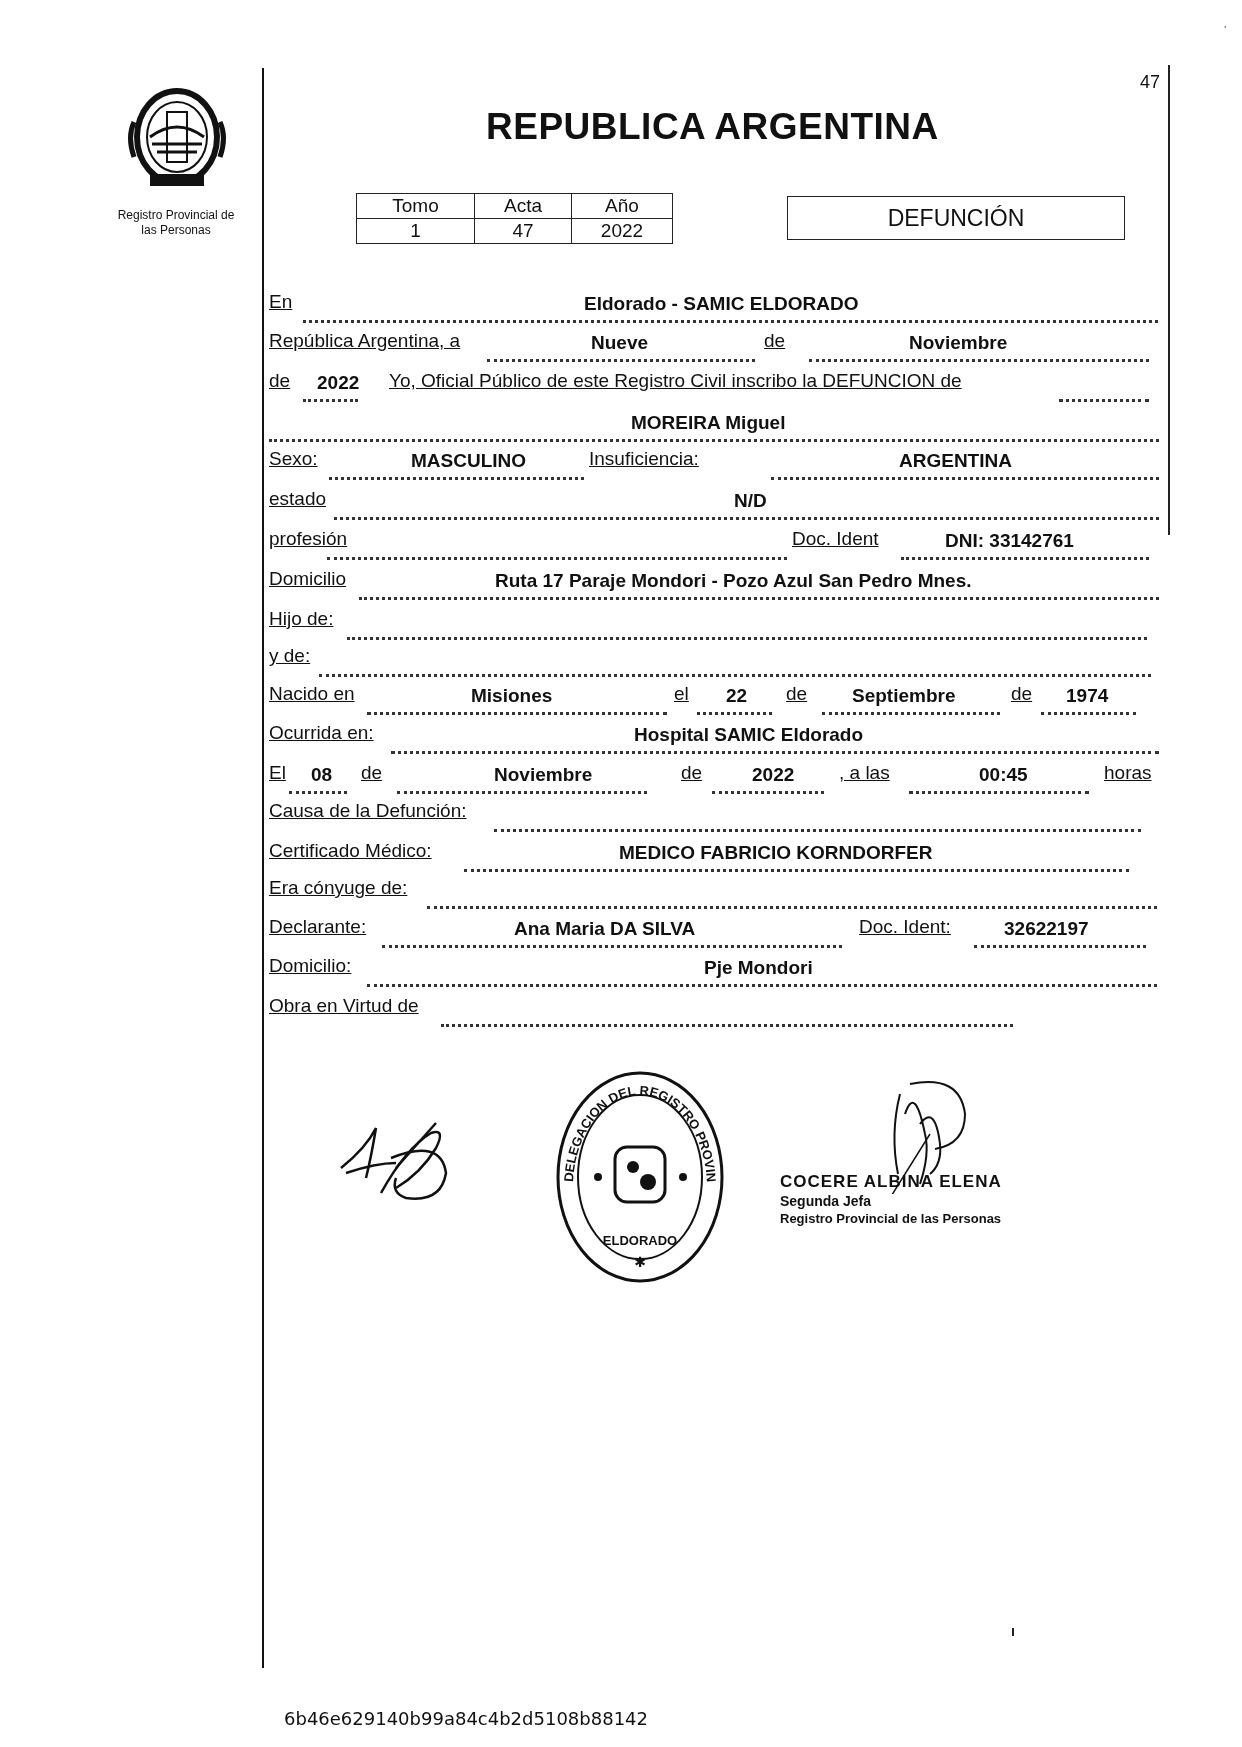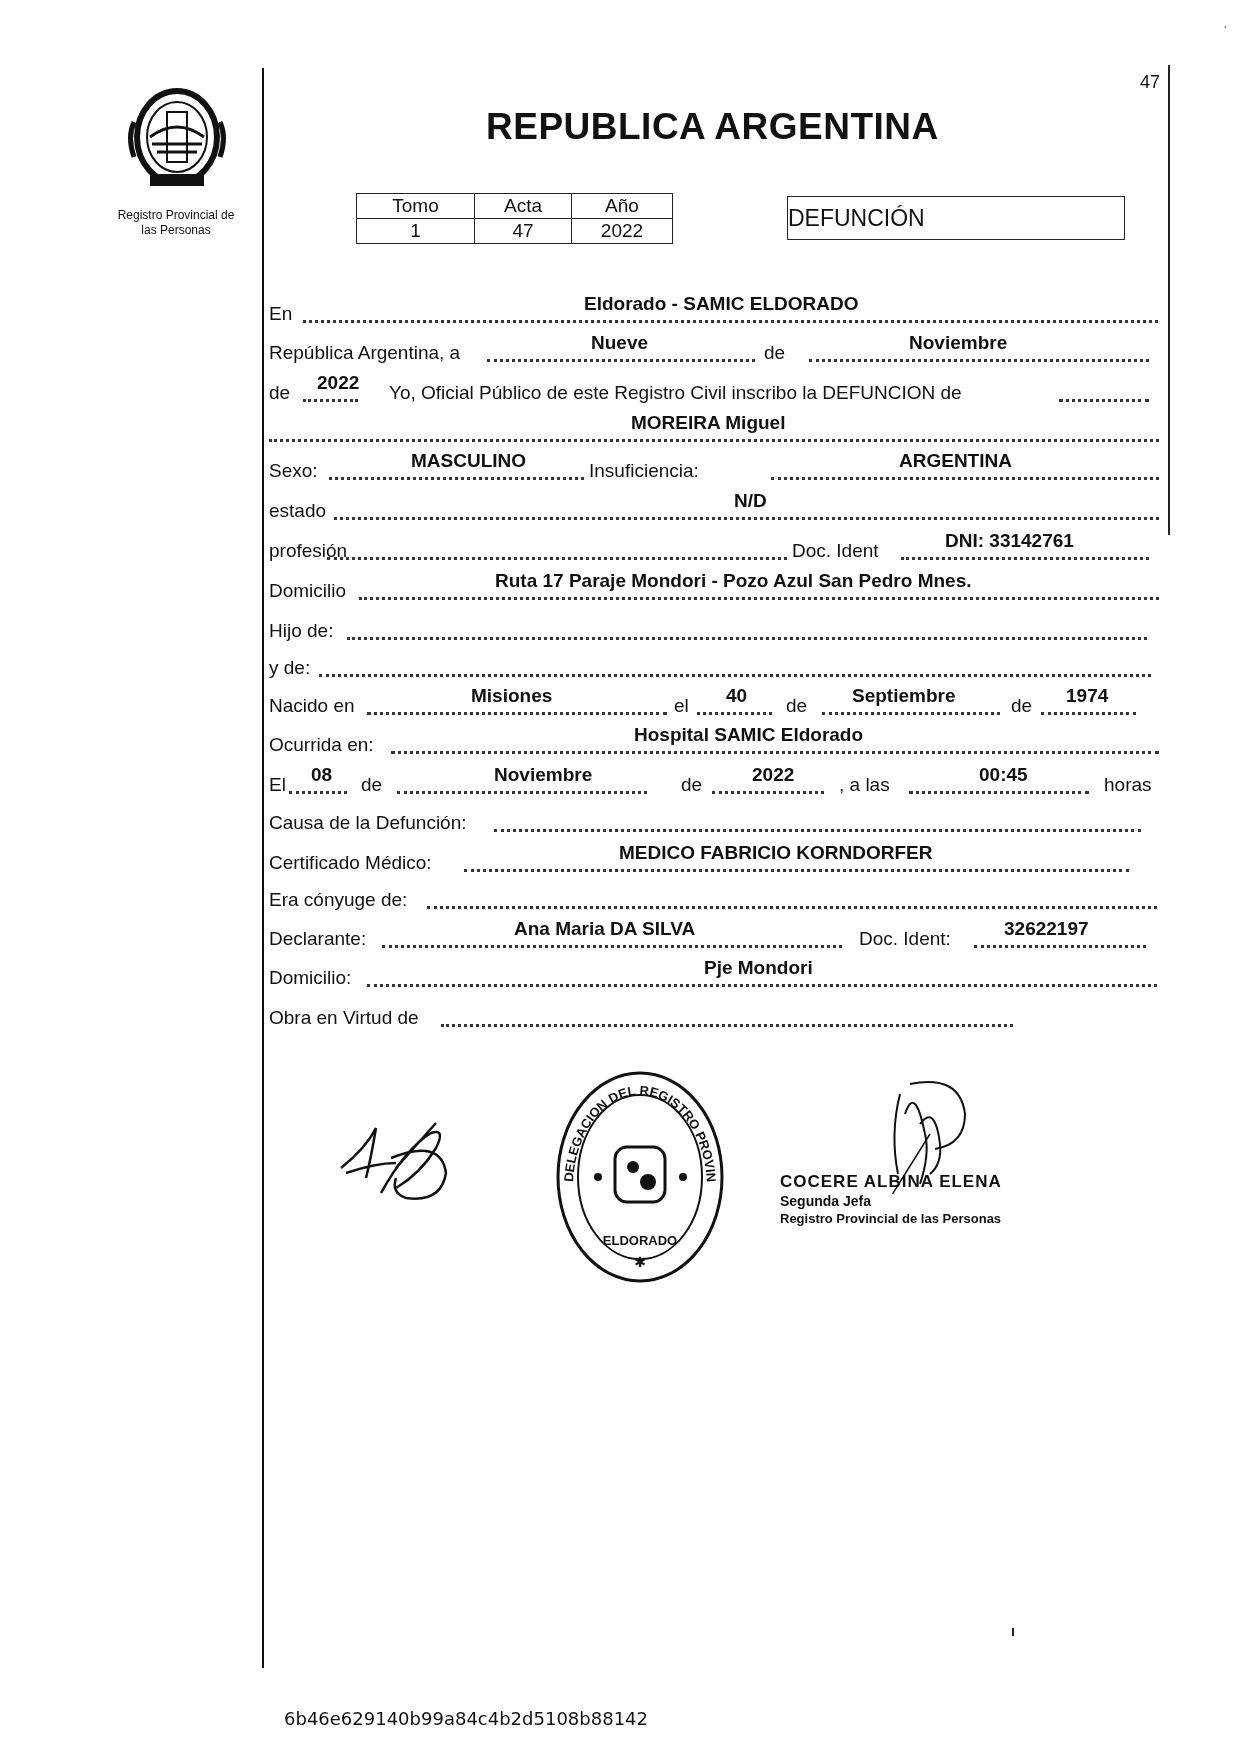--- a/index.html
+++ b/index.html
@@ -7,24 +7,24 @@
   .vline { position:absolute; left:262px; top:68px; width:2px; height:1600px; background:#111; }
   .rline { position:absolute; left:1168px; top:65px; width:2px; height:470px; background:#222; }
   .corner-dot { position:absolute; left:1224px; top:18px; font-size:9px; }
   .page-num { position:absolute; left:1140px; top:72px; font-size:18px; }
   .logo { position:absolute; left:122px; top:82px; width:110px; height:110px; }
   .logo-caption { position:absolute; left:96px; top:208px; width:160px; text-align:center; font-size:12px; line-height:15px; }
   .title { position:absolute; left:486px; top:106px; font-size:37px; font-weight:bold; letter-spacing:0.5px; }
   table.tav { position:absolute; left:356px; top:193px; border-collapse:collapse; font-size:19px; }
   table.tav td { border:1.5px solid #222; text-align:center; height:24px; padding:0; }
   .c1 { width:117px; } .c2 { width:96px; } .c3 { width:100px; }
-  .def-box { position:absolute; left:787px; top:196px; width:336px; height:42px; border:1.5px solid #222; text-align:left; font-size:23px; line-height:42px; }
+  .def-box { position:absolute; left:787px; top:196px; width:336px; height:42px; border:1.5px solid #222; text-align:center; font-size:23px; line-height:42px; }
   .row { position:absolute; left:269px; width:880px; height:30px; font-size:19px; }
   .row span { position:absolute; white-space:nowrap; }
-  .lbl { top:12px; }
+  .lbl { top:0;text-decoration:underline; }
   .val { font-weight:bold; top:2px; font-size:19px; }
   .dots { position:absolute; height:0; border-bottom:3px dotted #333; top:29px; }
   .stamp { position:absolute; left:553px; top:1067px; width:175px; height:220px; }
   .sig1 { position:absolute; left:336px; top:1118px; width:120px; height:90px; }
   .sig2 { position:absolute; left:880px; top:1074px; width:90px; height:120px; }
   .official { position:absolute; left:780px; top:1172px; width:260px; font-weight:bold; }
   .off-name { font-size:17px; letter-spacing:1px; }
   .off-role { font-size:14px; margin-top:1px; }
   .off-org { font-size:13px; margin-top:2px; }
   .hash { position:absolute; left:284px; top:1708px; font-family:"DejaVu Sans", sans-serif; font-size:18px; }
@@ -138,21 +138,21 @@
 <div class="row" style="top:645px">
   <span class="lbl" style="left:0">y de:</span>
   <span class="val" style="left:200px"></span>
   <div class="dots" style="left:50px;width:832px"></div>
 </div>
 
 <div class="row" style="top:683px">
   <span class="lbl" style="left:0">Nacido en</span>
   <span class="val" style="left:202px">Misiones</span>
   <span class="lbl" style="left:405px">el</span>
-  <span class="val" style="left:457px">40</span>
+  <span class="val" style="left:457px">22</span>
   <span class="lbl" style="left:517px">de</span>
   <span class="val" style="left:583px">Septiembre</span>
   <span class="lbl" style="left:742px">de</span>
   <span class="val" style="left:797px">1974</span>
   <div class="dots" style="left:98px;width:300px"></div>
   <div class="dots" style="left:428px;width:75px"></div>
   <div class="dots" style="left:553px;width:178px"></div>
   <div class="dots" style="left:772px;width:95px"></div>
 </div>
 

